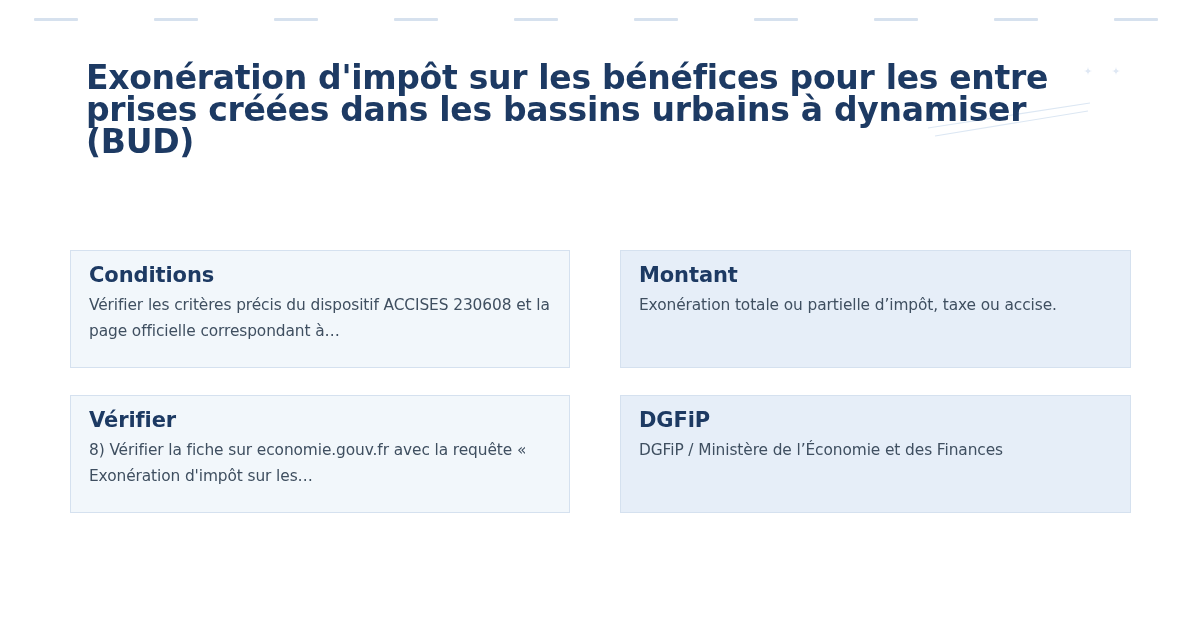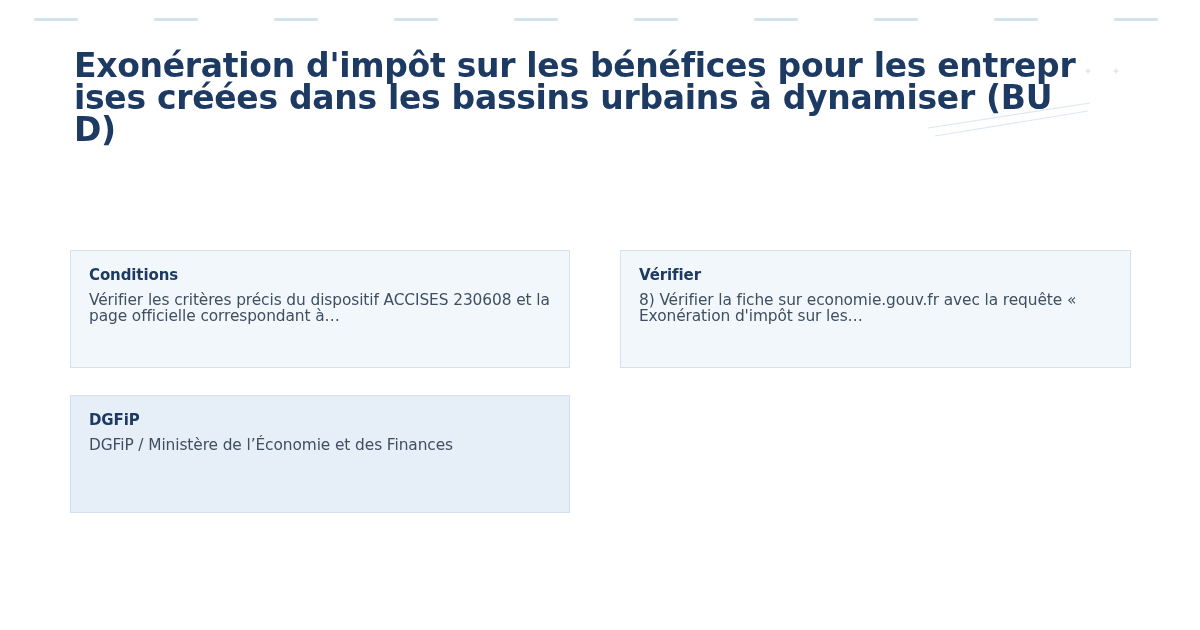--- a/index.html
+++ b/index.html
@@ -52,21 +52,21 @@
   }
 
   
   .title-wrap {
     position: absolute;
     left: 70px;
     top: 46px;
     width: 1010px;
   }
   .page-title {
-    margin: 4px;
+    margin: 16px;
     font-family: "DejaVu Sans", "Liberation Sans", sans-serif;
     font-size: 33px;
     line-height: 32px;
     font-weight: 700;
     letter-spacing: -0.3px;
     color: #1d3a63;
     word-break: break-all;
     overflow-wrap: anywhere;
   }
 
@@ -87,31 +87,31 @@
     border: 1px solid #d5e1ef;
     padding: 14px 18px 12px 18px;
     overflow: hidden;
   }
   .card.tone-light { background: #f2f7fb; }
   .card.tone-blue  { background: #e6eef8; }
 
   .card-title {
     margin: 0 0 7px 0;
     font-family: "DejaVu Sans", "Liberation Sans", sans-serif;
-    font-size: 15px;
+    font-size: 21px;
     line-height: 20px;
     font-weight: 700;
     color: #1d3a63;
     letter-spacing: -0.1px;
   }
   .card-body {
     margin: 0;
     font-family: "DejaVu Sans", "Liberation Sans", sans-serif;
     font-size: 15.4px;
-    line-height: 16px;
+    line-height: 26px;
     color: #3f4f60;
     letter-spacing: -0.1px;
   }
 </style>
 </head>
 <body>
 
 <div class="page">
 
   <div class="top-dashes">
@@ -142,20 +142,24 @@
     <h1 class="page-title">Exonération d'impôt sur les bénéfices pour les entreprises créées dans les bassins urbains à dynamiser (BUD)</h1>
   </div>
 
   <div class="cards">
 
     <div class="card tone-light">
       <h2 class="card-title">Conditions</h2>
       <p class="card-body">Vérifier les critères précis du dispositif ACCISES 230608 et la page officielle correspondant à…</p>
     </div>
 
+    <div class="card tone-blue">
+      <h2 class="card-title">Montant</h2>
+      <p class="card-body">Exonération totale ou partielle d’impôt, taxe ou accise.</p>
+    </div>
 
     <div class="card tone-light">
       <h2 class="card-title">Vérifier</h2>
       <p class="card-body">8) Vérifier la fiche sur economie.gouv.fr avec la requête « Exonération d'impôt sur les…</p>
     </div>
 
     <div class="card tone-blue">
       <h2 class="card-title">DGFiP</h2>
       <p class="card-body">DGFiP / Ministère de l’Économie et des Finances</p>
     </div>

